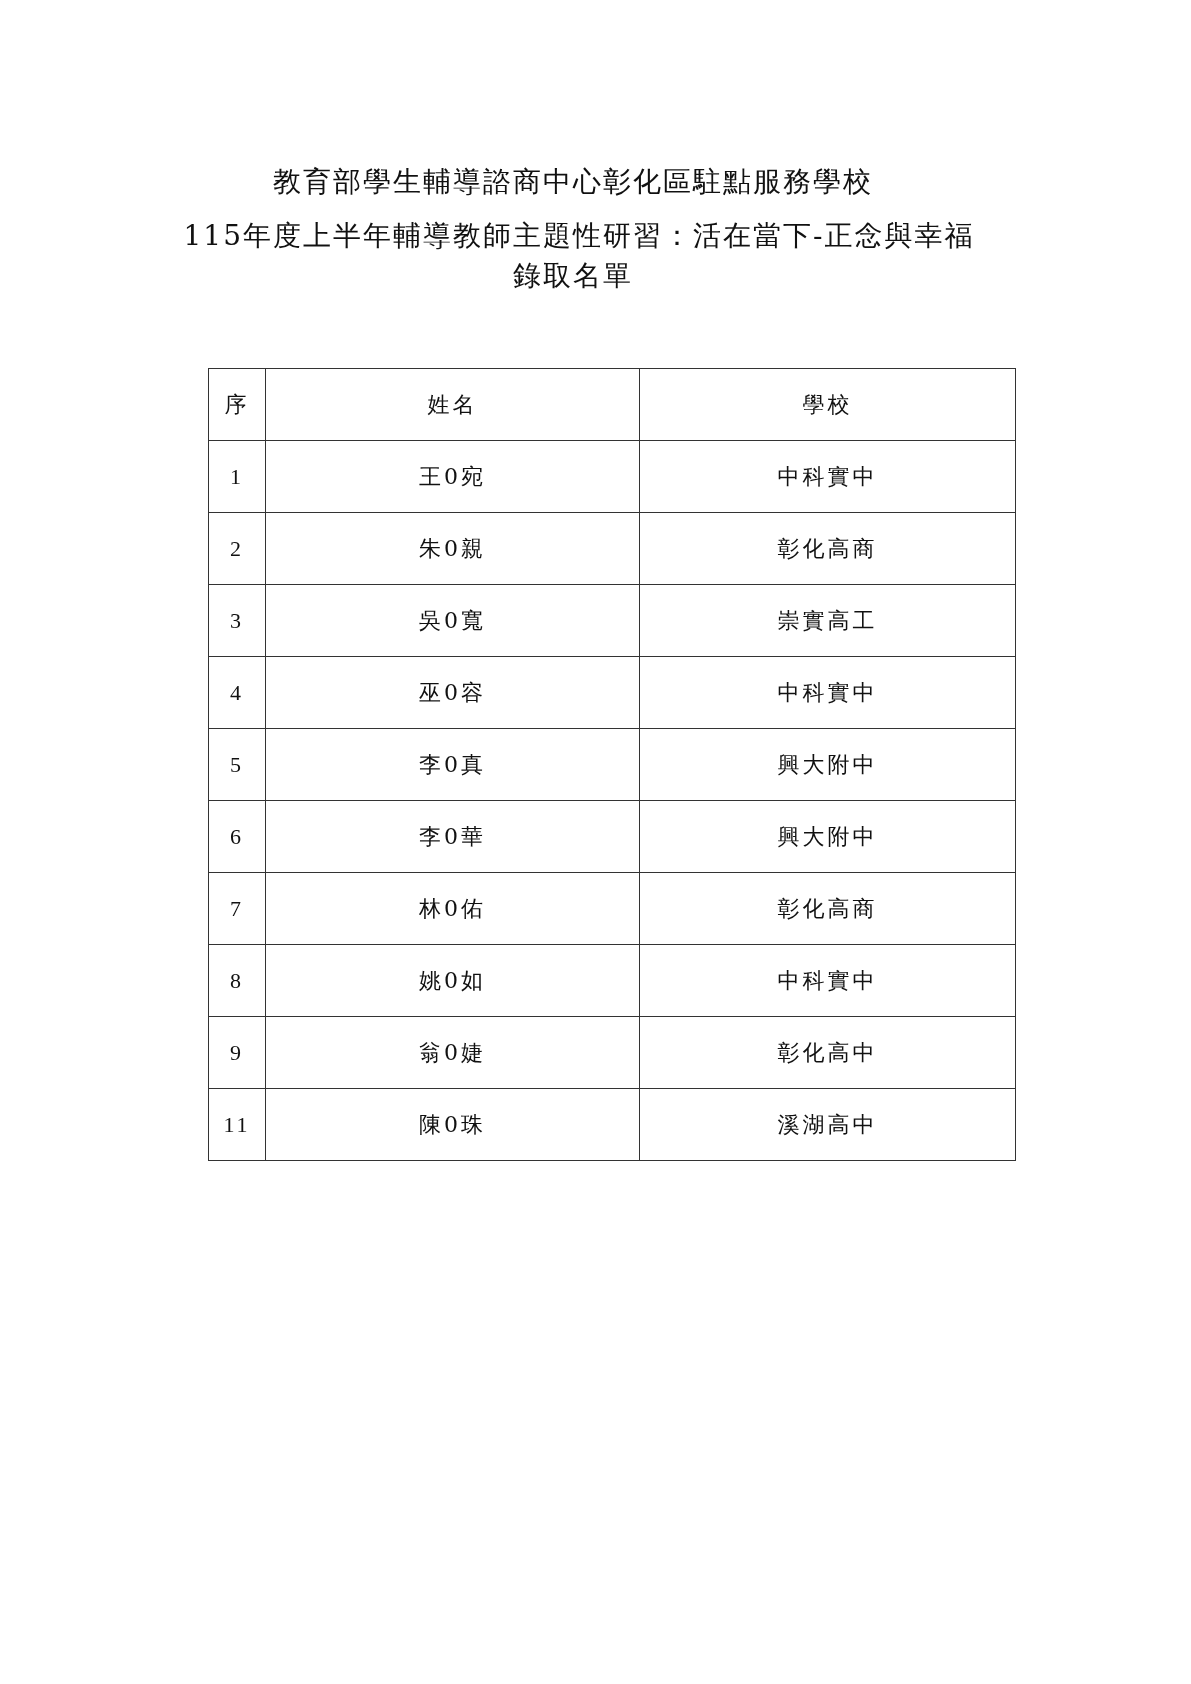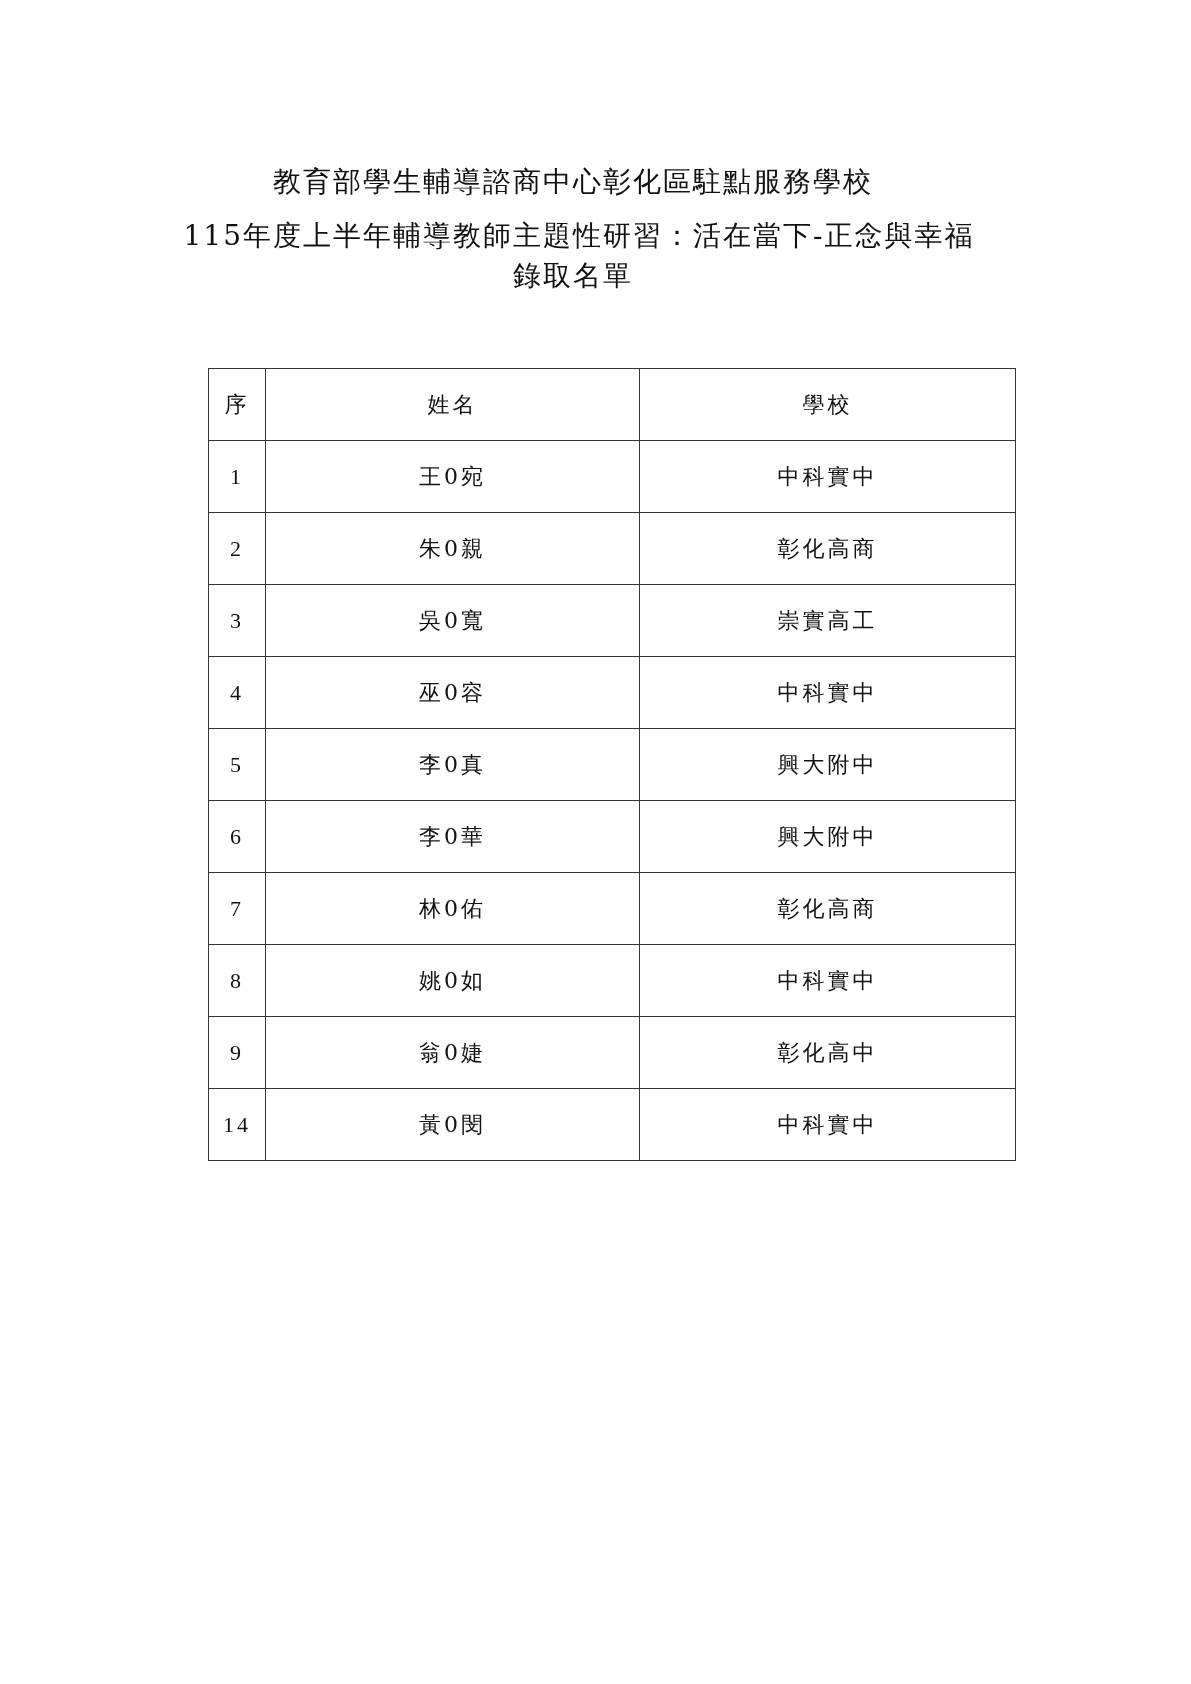--- a/index.html
+++ b/index.html
@@ -88,18 +88,18 @@
         <td class="num">8</td>
         <td>姚0如</td>
         <td>中科實中</td>
       </tr>
     <tr>
         <td class="num">9</td>
         <td>翁0婕</td>
         <td>彰化高中</td>
       </tr>
     <tr>
-        <td class="num">14</td>
-        <td>黃0閔</td>
-        <td>中科實中</td>
+        <td class="num">11</td>
+        <td>陳0珠</td>
+        <td>溪湖高中</td>
       </tr>
   </tbody>
 </table>
 
 </body></html>

